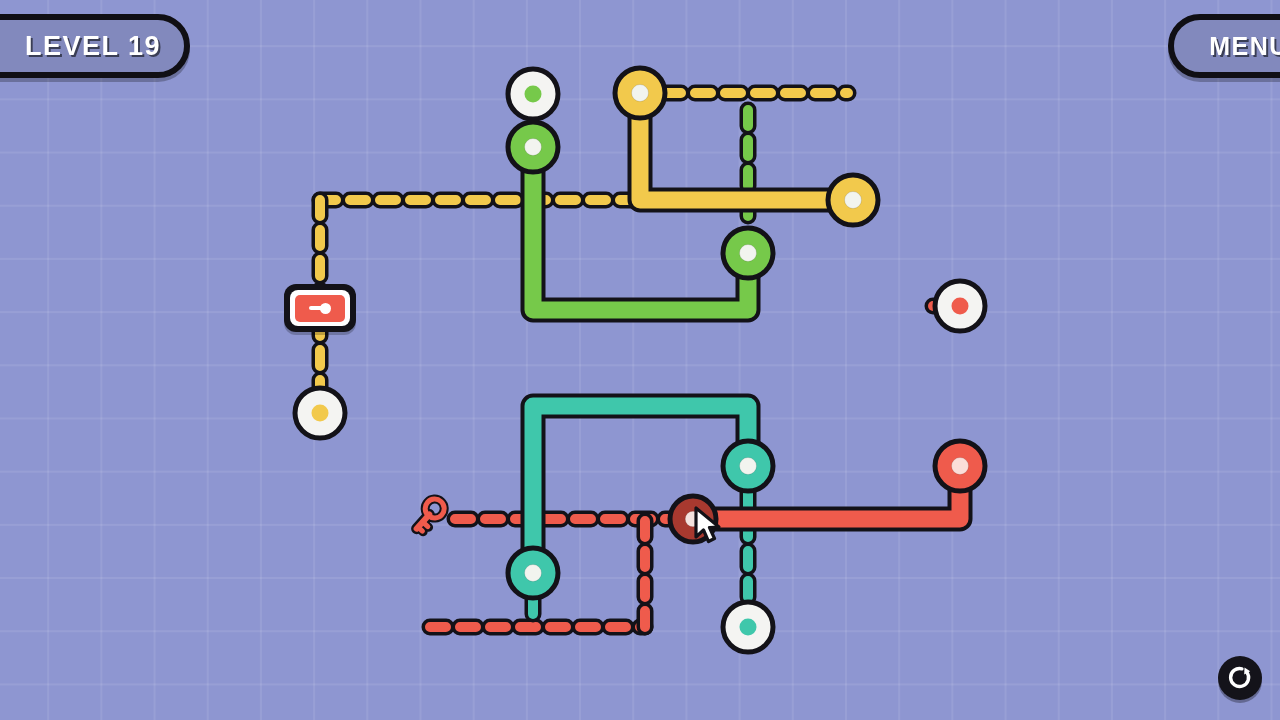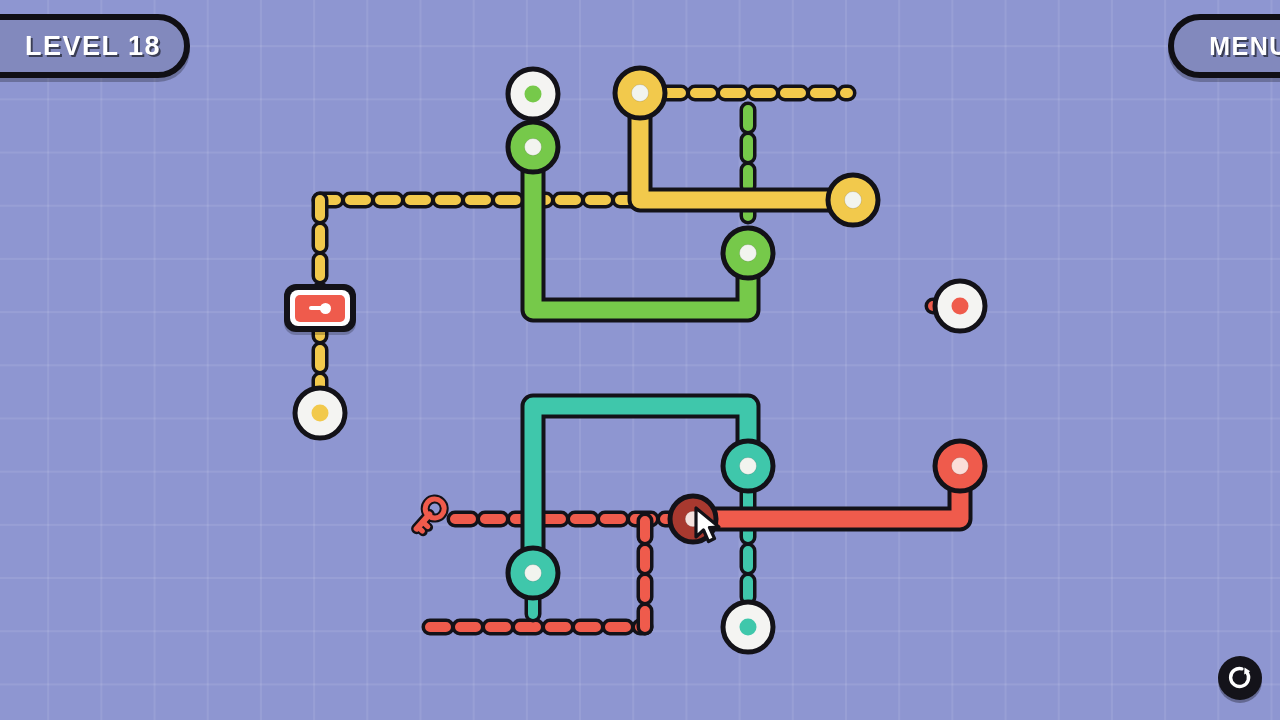--- a/index.html
+++ b/index.html
@@ -228,21 +228,21 @@
         </div>
       </div>
     </div>
 
     <svg id="mouse-cursor" viewBox="0 0 34 40">
       <path d="M4 2 L4 31 L11.5 24 L16.5 35.5 L22.5 32.5 L17.5 21.5 L27 21 Z" fill="#ffffff" stroke="#131218" stroke-width="3.2" stroke-linejoin="round"></path>
     </svg>
   </div>
 
   <div class="hud-pill" id="level-badge">
-    <span>LEVEL 18</span>
+    <span>LEVEL 19</span>
   </div>
 
   <div class="hud-pill" id="menu-button">
     <span>MENU</span>
   </div>
 
   <div id="restart-button">
     <svg width="30" height="30" viewBox="0 0 30 30">
       <path d="M22.4 9.2 A9 9 0 1 0 24 15" fill="none" stroke="#ffffff" stroke-width="3.4" stroke-linecap="round" transform="rotate(-40 15 15)"></path>
       <path d="M19.5 4.5 L25.2 8.2 L19.2 11.6 Z" fill="#ffffff"></path>

